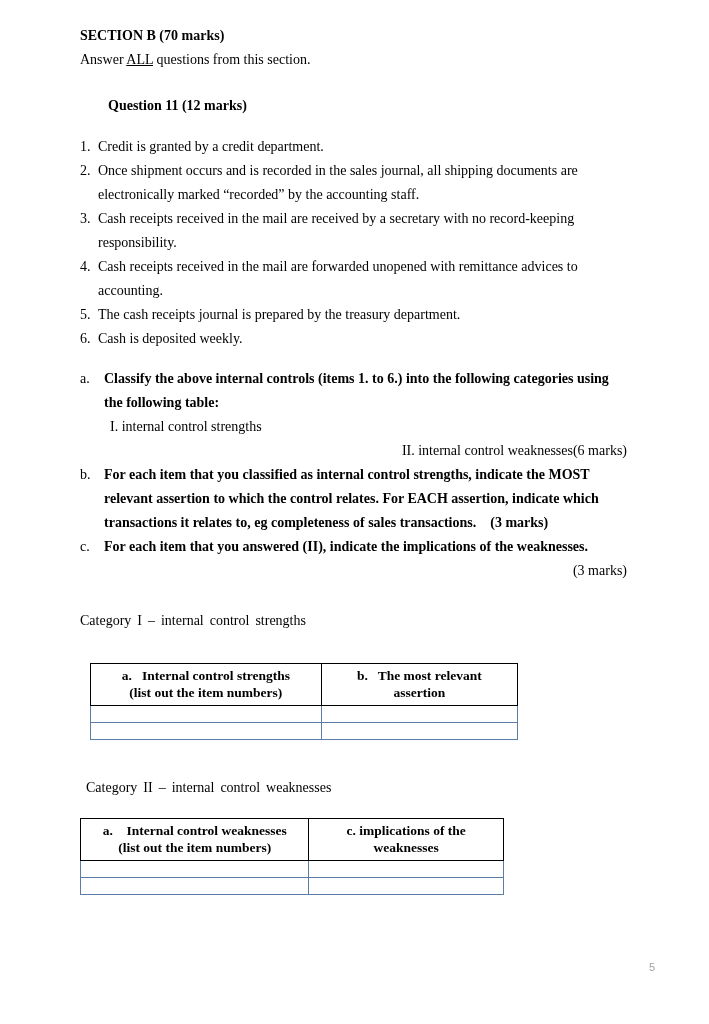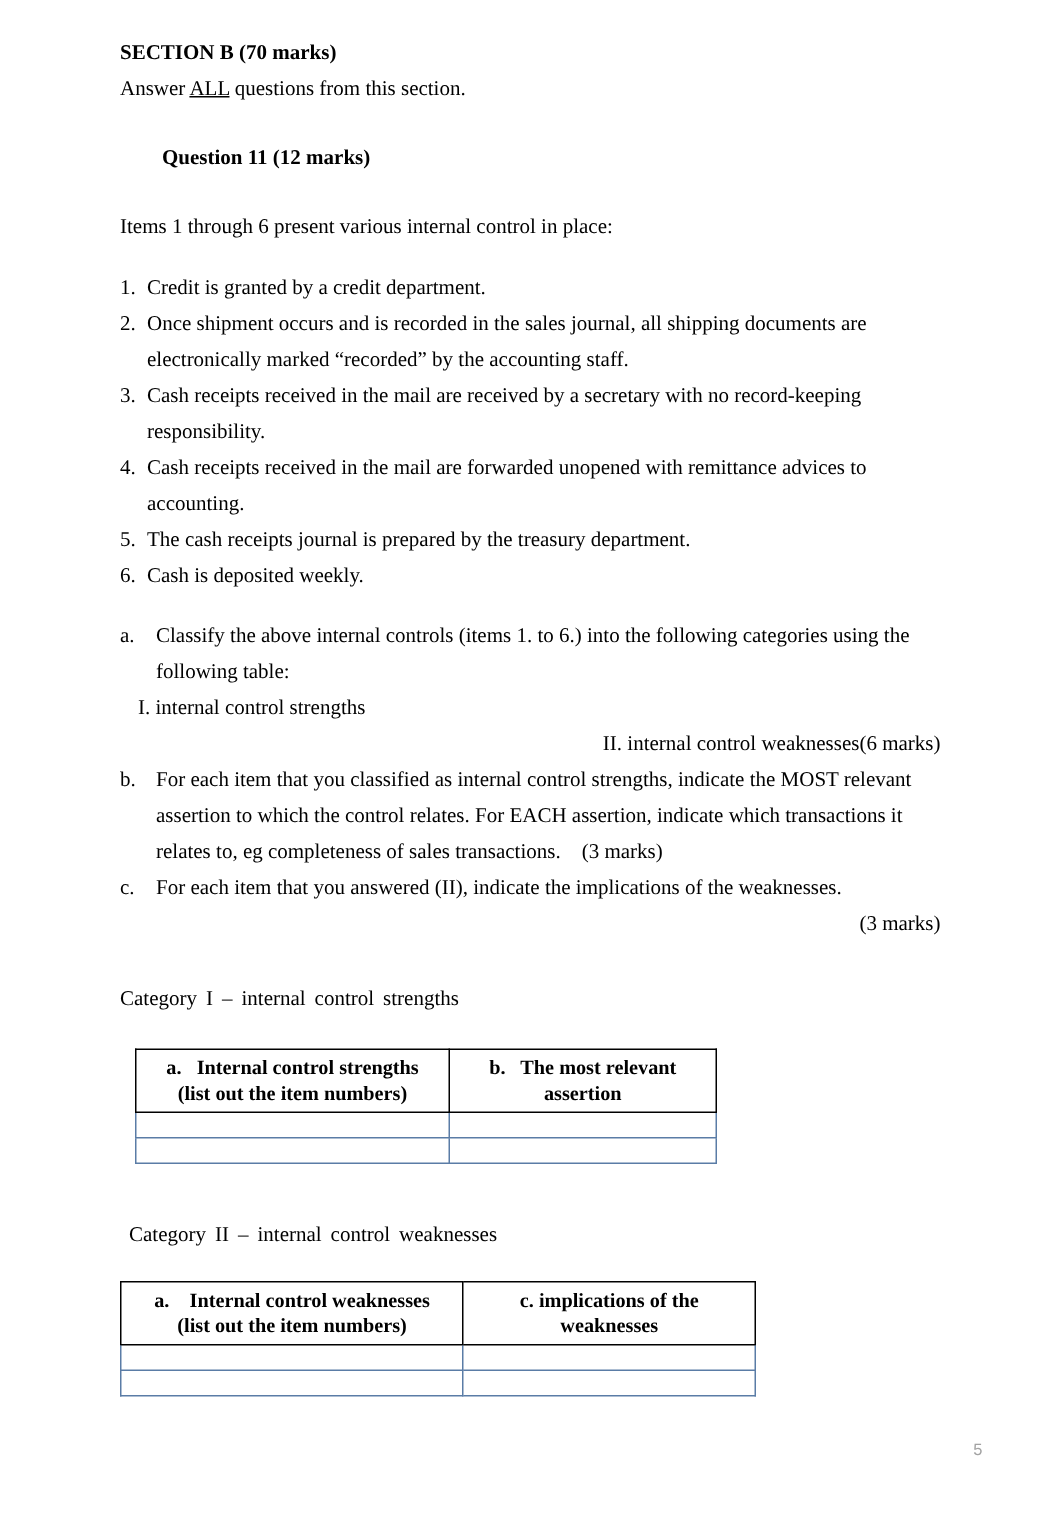--- a/index.html
+++ b/index.html
@@ -24,34 +24,34 @@
   .items { margin-top: 19px; }
   .item { display: flex; line-height: 24px; }
   .item .num { flex: 0 0 18px; width: 18px; }
   .item .txt { flex: 1; }
 
   .required { font-weight: bold; line-height: 20px; margin-top: 24px; }
 
   .parts { margin-top: 16px; }
   .part { display: flex; line-height: 24px; }
   .part .plabel { flex: 0 0 24px; width: 24px; }
-  .part .ptxt { flex: 1; }
-  .sub { margin-left: 12px; line-height: 24px; }
+  .part .ptxt { flex: 1; font-weight: bold; }
+  .sub { margin-left: 30px; line-height: 24px; }
   .sub-flex { display: flex; justify-content: flex-end; margin-left: 30px; line-height: 24px; }
   .marks-inline { margin-left: 14px; white-space: nowrap; }
   .marks-right { text-align: right; line-height: 24px; }
 
   .caption { margin-top: 28px; margin-left: 0; line-height: 20px; word-spacing: 2.5px; }
   .caption-2 { margin-top: 38px; margin-left: 6px; line-height: 20px; word-spacing: 2.5px; }
 
   table.ans-table {
     border-collapse: collapse;
-    margin-top: 22px;
+    margin-top: 32px;
     margin-left: 10px;
-    width: 388px;
+    width: 428px;
     border: 1.5px solid #000;
   }
   table.ans-table-2 { margin-left: 0; margin-top: 20px; width: 424px; }
   .ans-table th {
     border: 1px solid #000;
     font-weight: bold;
     font-size: 13.5px;
     line-height: 17px;
     padding: 3px 4px 4px 4px;
     text-align: center;
@@ -78,21 +78,20 @@
 <body>
 
 <div class="content">
 
   <div class="section-title">SECTION B (70 marks)</div>
 
   <div class="section-instruction"><span>Answer </span><span class="u">ALL</span><span> questions from this section.</span></div>
 
   <div class="question-title">Question 11 (12 marks)</div>
 
-  <div class="intro">Items 1 through 6 present various internal control in place:</div>
 
   <div class="items">
     <div class="item">
       <span class="num">1.</span>
       <span class="txt">Credit is granted by a credit department.</span>
     </div>
     <div class="item">
       <span class="num">2.</span>
       <span class="txt">Once shipment occurs and is recorded in the sales journal, all shipping documents are electronically marked “recorded” by the accounting staff.</span>
     </div>

